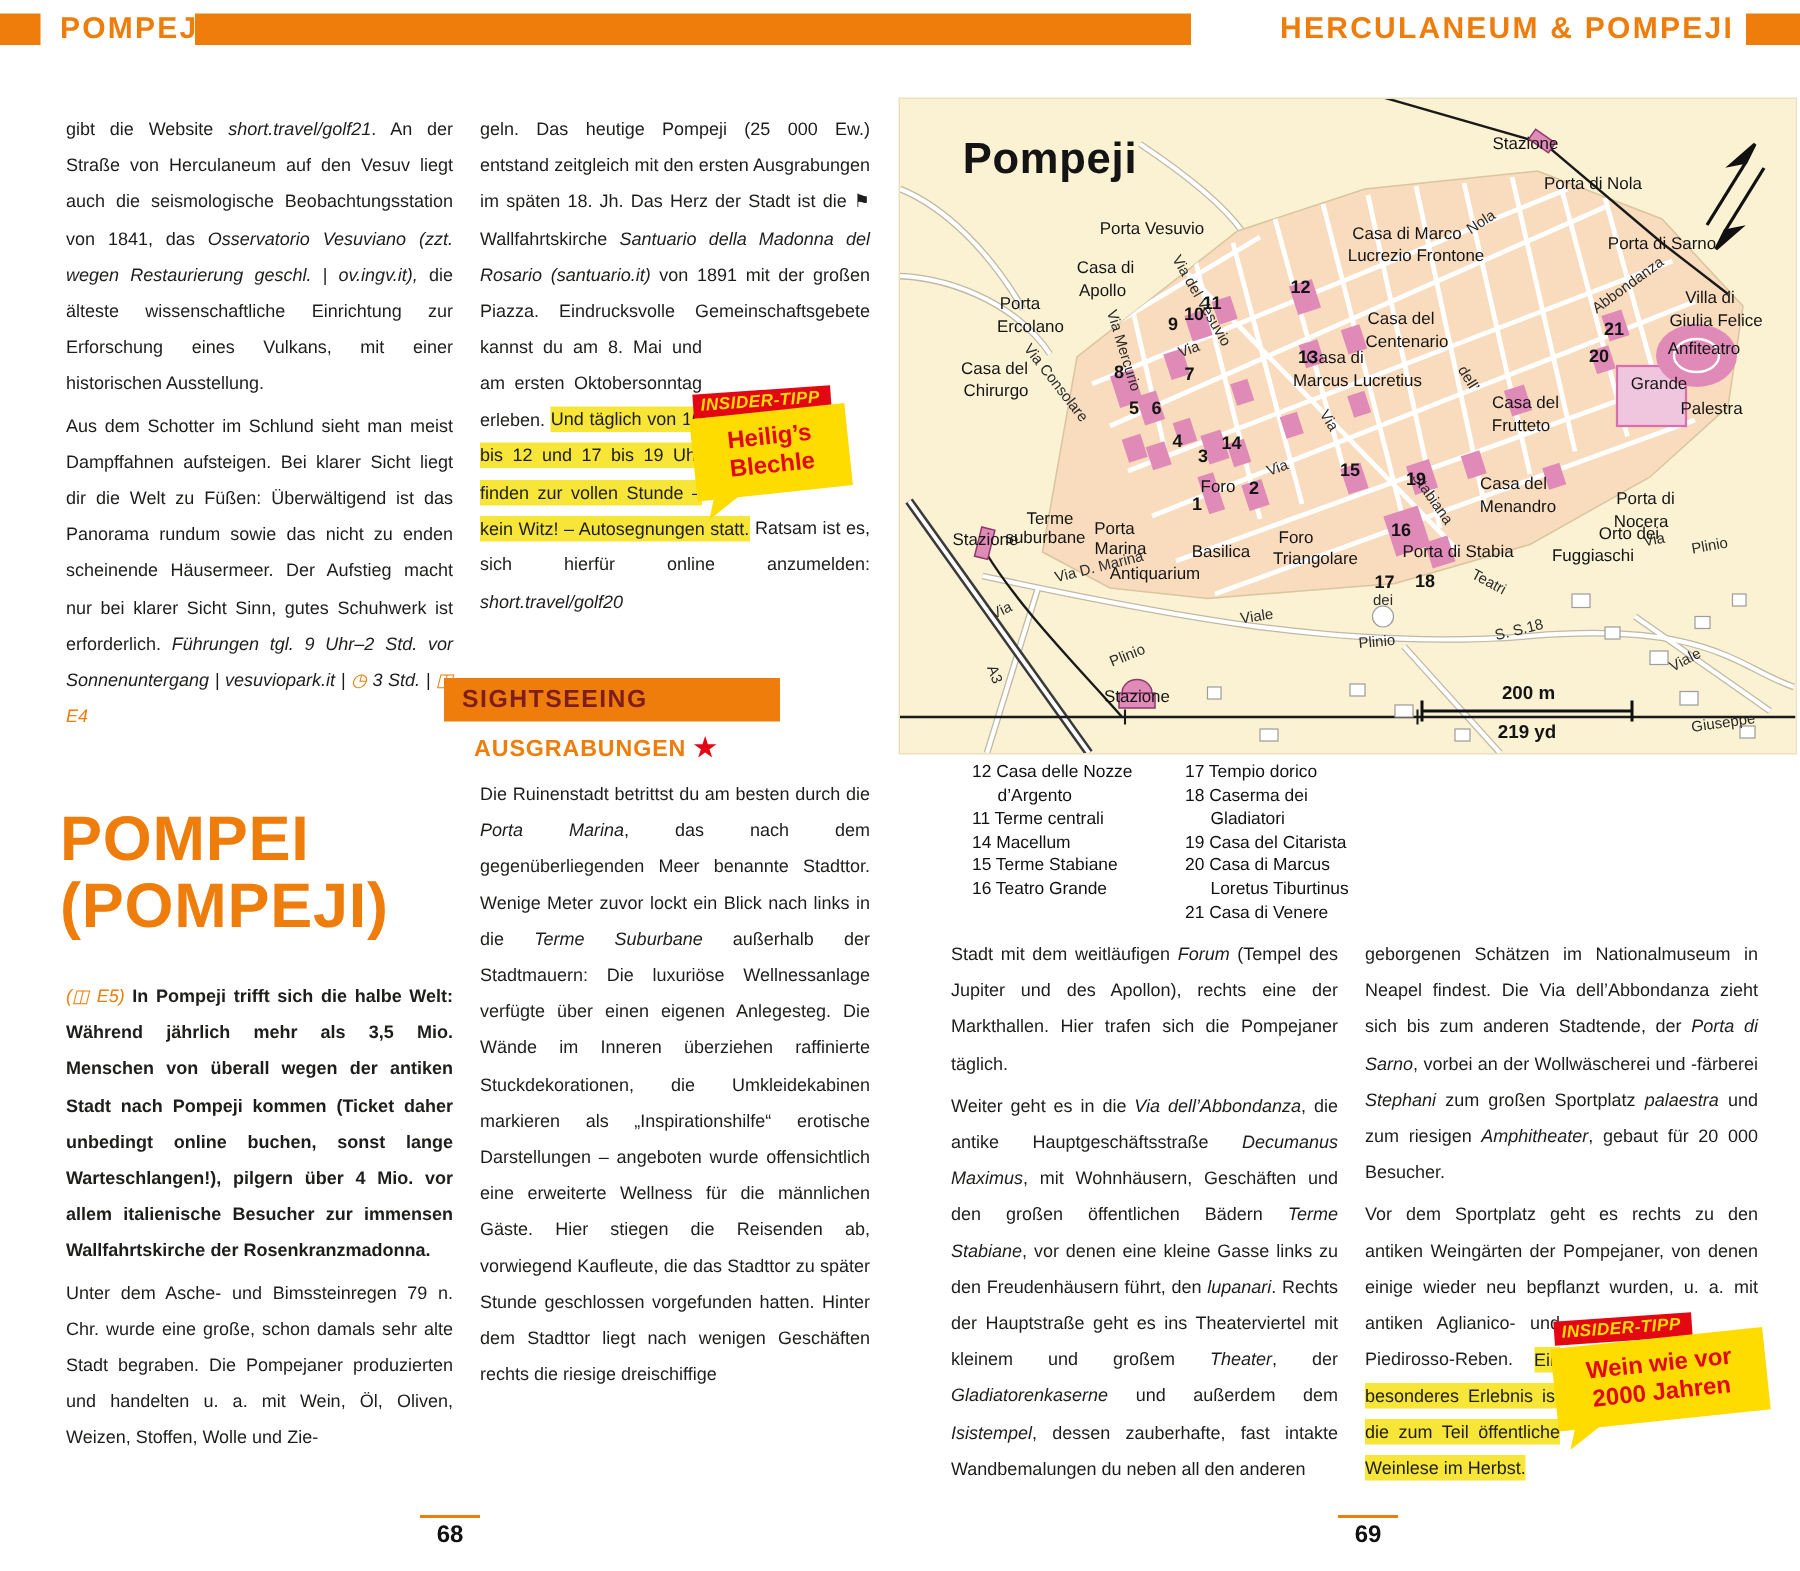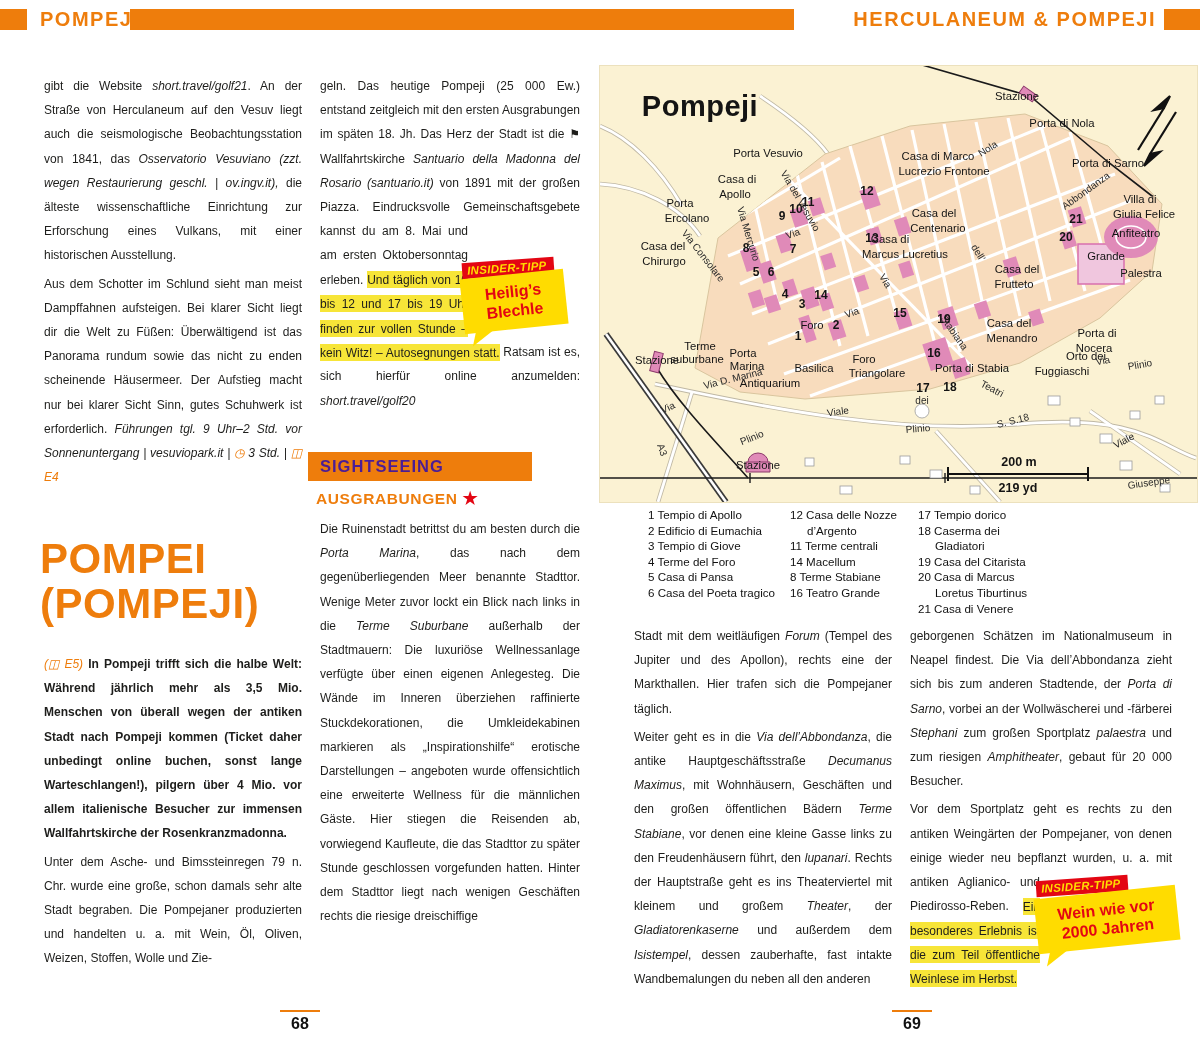--- a/index.html
+++ b/index.html
@@ -35,22 +35,22 @@
   #col1a{left:40px;top:70px;width:266px;}
   #col1b{left:40px;top:648px;width:266px;}
   #col2a{left:316px;top:70px;width:268px;}
   #col2b{left:316px;top:513px;width:268px;}
   #colA{left:630px;top:620px;width:266px;}
   #colB{left:906px;top:620px;width:270px;}
 
   .big-heading{position:absolute;left:40px;top:536px;color:var(--orange);
                font-weight:700;font-size:42px;line-height:45px;letter-spacing:.5px;}
 
-  .section-bar{position:absolute;left:308px;top:452px;width:224px;height:29px;
-               background:var(--orange);color:#4c1d95;font-weight:700;font-size:16.5px;
+  .section-bar{position:absolute;left:296px;top:452px;width:224px;height:29px;
+               background:var(--orange);color:#7f1d1d;font-weight:700;font-size:16.5px;
                letter-spacing:1px;line-height:29px;padding-left:12px;box-sizing:border-box;}
   .sub-head{position:absolute;left:316px;top:488px;color:var(--orange);
             font-weight:700;font-size:15.5px;letter-spacing:.6px;}
   .sub-head .star{color:var(--red);font-size:17px;letter-spacing:0;}
 
   
   .tip{position:absolute;z-index:6;}
   .tip-tag{display:inline-block;background:var(--red);color:var(--yellow);
            font-style:italic;font-weight:700;font-size:11.5px;letter-spacing:.3px;
            padding:2px 7px 2px 5px;transform:rotate(-4deg);}
@@ -358,33 +358,24 @@
       <div class="ml ml-num" style="left: 323px; top: 322px;">17</div>
       <div class="ml ml-num" style="left: 350px; top: 321px;">18</div>
       <div class="ml ml-num" style="left: 476px; top: 153px;">21</div>
       <div class="ml ml-num" style="left: 466px; top: 171px;">20</div>
     </div>
 </div>
 
 <div id="legend">
   <div class="leg-col">
 
-  <div class="leg-item">1 Tempio di Apollo</div>
-      <div class="leg-item">2 Edificio di Eumachia</div>
-      <div class="leg-item">3 Tempio di Giove</div>
-      <div class="leg-item">4 Terme del Foro</div>
-      <div class="leg-item">5 Casa di Pansa</div>
-      <div class="leg-item">6 Casa del Poeta tragico</div>
-    </div>
-  <div class="leg-col">
-
   <div class="leg-item">12 Casa delle Nozze d’Argento</div>
       <div class="leg-item">11 Terme centrali</div>
       <div class="leg-item">14 Macellum</div>
-      <div class="leg-item">8 Terme Stabiane</div>
+      <div class="leg-item">15 Terme Stabiane</div>
       <div class="leg-item">16 Teatro Grande</div>
     </div>
   <div class="leg-col">
 
   <div class="leg-item">17 Tempio dorico</div>
       <div class="leg-item">18 Caserma dei Gladiatori</div>
       <div class="leg-item">19 Casa del Citarista</div>
       <div class="leg-item">20 Casa di Marcus Loretus Tiburtinus</div>
       <div class="leg-item">21 Casa di Venere</div>
     </div>

